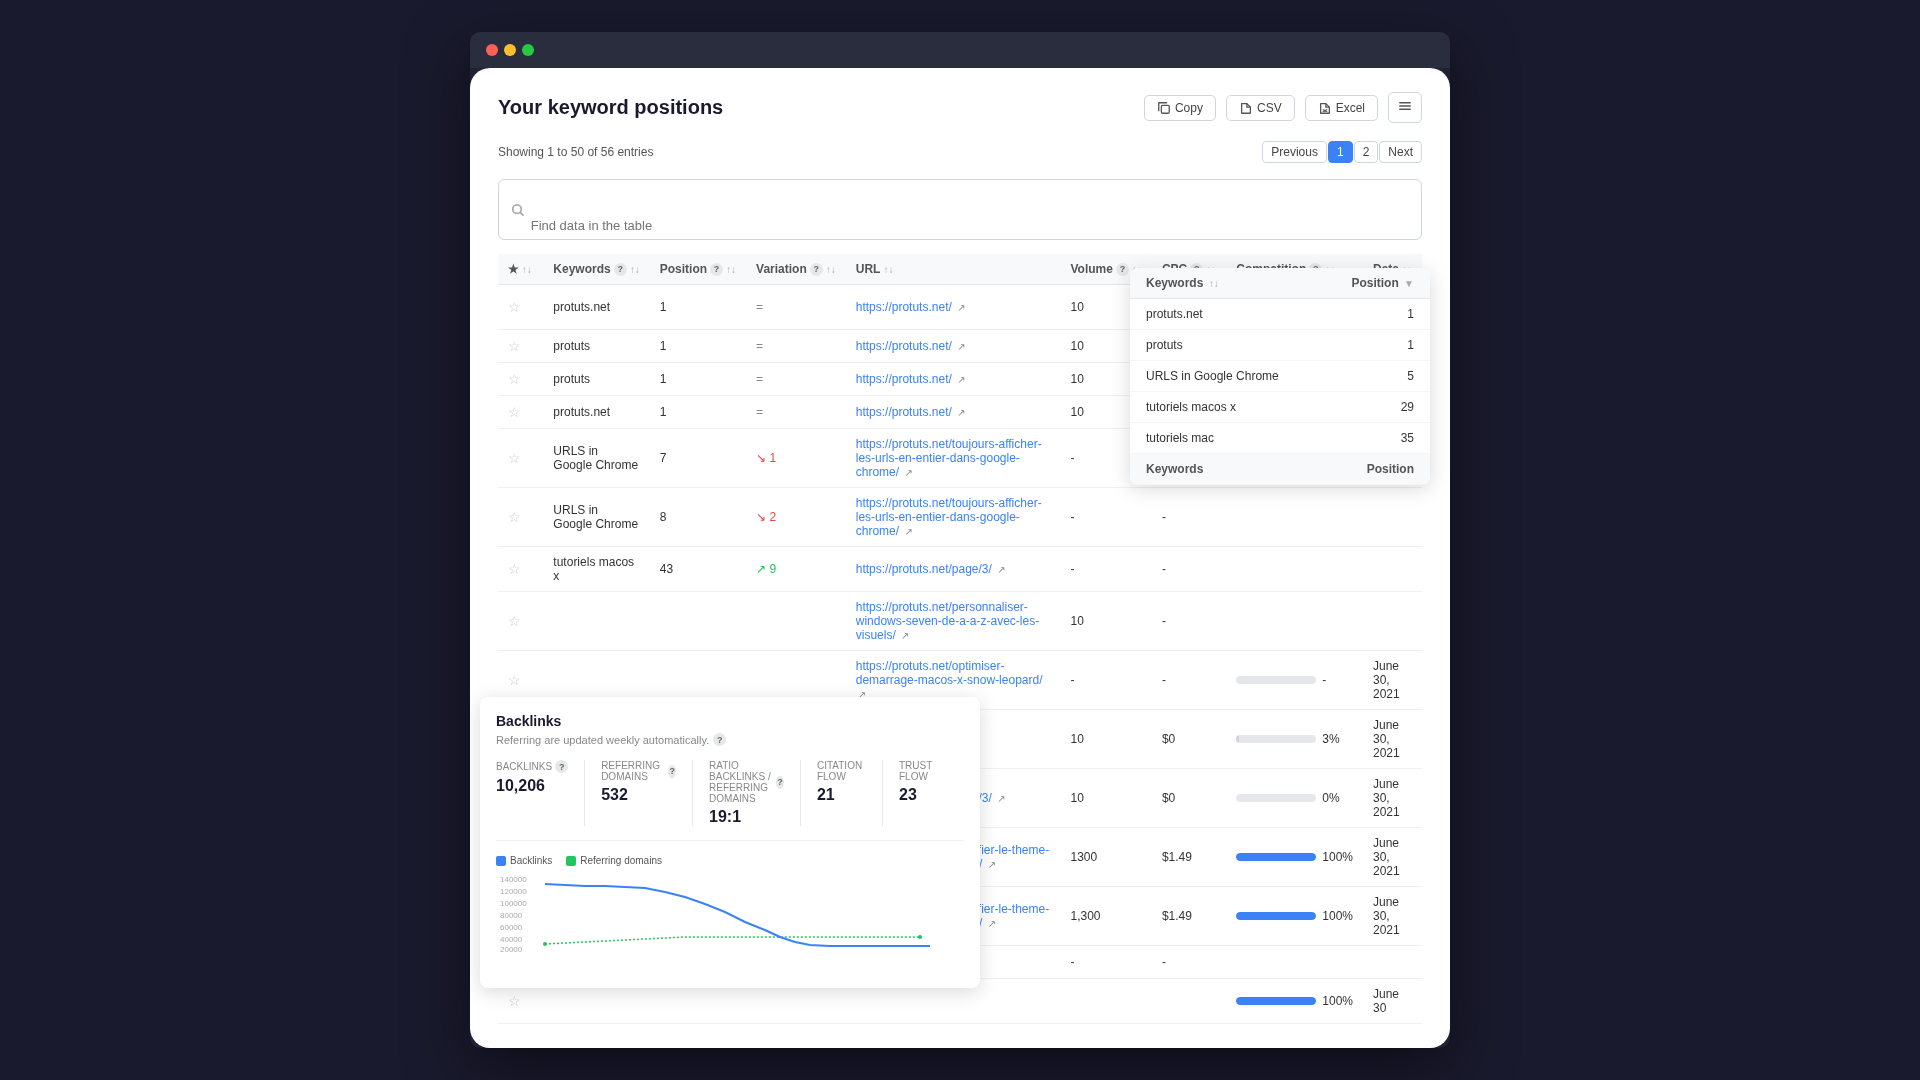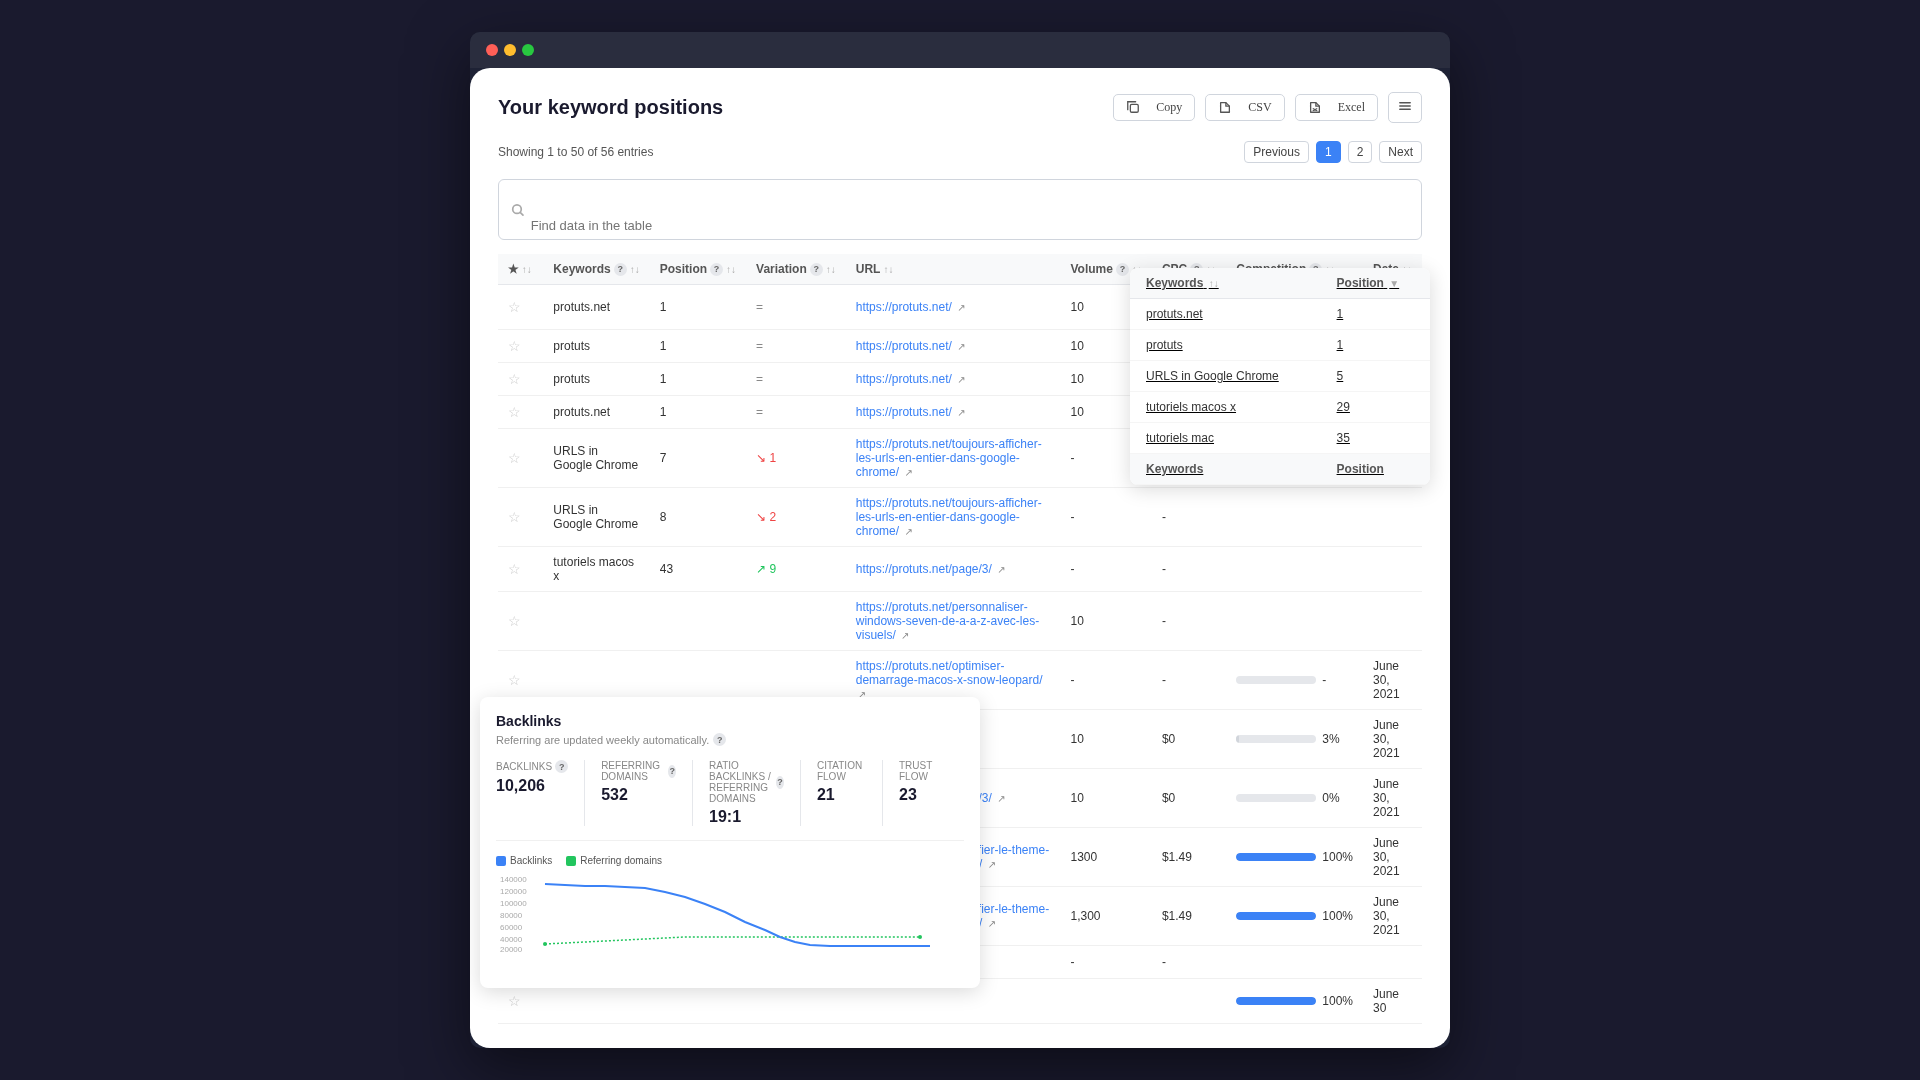--- a/index.html
+++ b/index.html
@@ -54,29 +54,28 @@
       color: #1a1a2e;
     }
     .header-actions {
       display: flex;
       gap: 10px;
       align-items: center;
     }
     .action-btn {
       display: flex;
       align-items: flex-start;
-      gap: 16px;
+      gap: 4px;
       padding: 5px 12px;
       border: 1px solid #d0d5dd;
       border-radius: 5px;
       background: #fff;
       color: #444;
       font-size: 12px;
       cursor: pointer;
-      font-family: Liberation Serif, serif;
     }
     .action-btn svg { width: 14px; height: 14px; }
     .menu-btn {
       padding: 5px 8px;
       border: 1px solid #d0d5dd;
       border-radius: 5px;
       background: #fff;
       cursor: pointer;
     }
 
@@ -84,21 +83,21 @@
       display: flex;
       align-items: center;
       justify-content: space-between;
       margin-bottom: 16px;
       color: #555;
       font-size: 12px;
     }
     .pagination {
       display: flex;
       align-items: flex-end;
-      gap: 7px;
+      gap: 1px;
     }
     .page-btn {
       padding: 3px 8px;
       border: 1px solid #d0d5dd;
       border-radius: 4px;
       background: #fff;
       font-size: 12px;
       cursor: pointer;
       color: #444;
     }
@@ -215,36 +214,36 @@
     .full-report-link {
       font-size: 11px;
       color: #3b82f6;
       text-decoration: none;
       cursor: pointer;
     }
     .tooltip-table {
       width: 100%;
       border-collapse: collapse;
       font-size: 12px;
-      text-decoration: underline;
     }
     .tooltip-table th {
       padding: 8px 16px;
       text-align: left;
       color: #555;
       font-weight: 600;
       background: #f8f9fa;
       border-bottom: 1px solid #e5e7eb;
     }
     .tooltip-table td {
       padding: 8px 16px;
       border-bottom: 1px solid #f5f5f5;
       color: #333;
     }
     .tooltip-table .pos-right {
+      text-align: right;
     }
 
     
     .backlinks-panel {
       position: absolute;
       bottom: 60px;
       left: 10px;
       width: 500px;
       background: #fff;
       border-radius: 8px;

